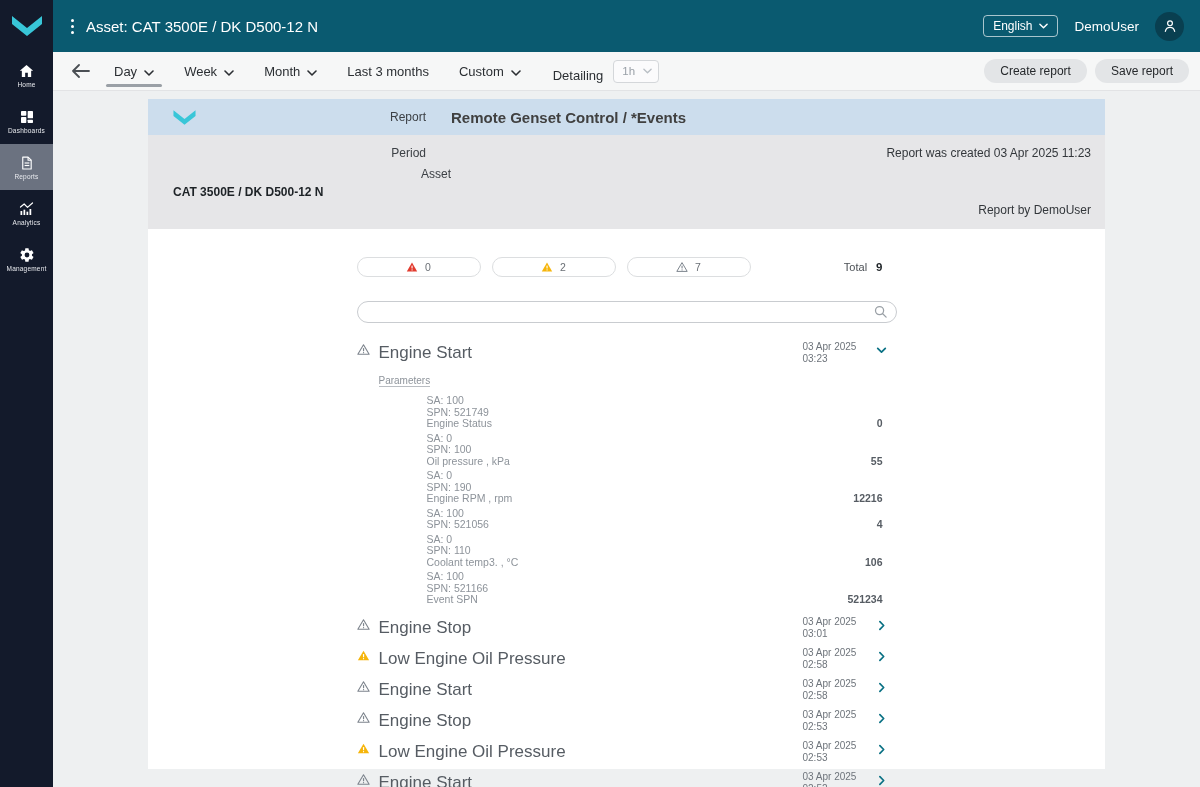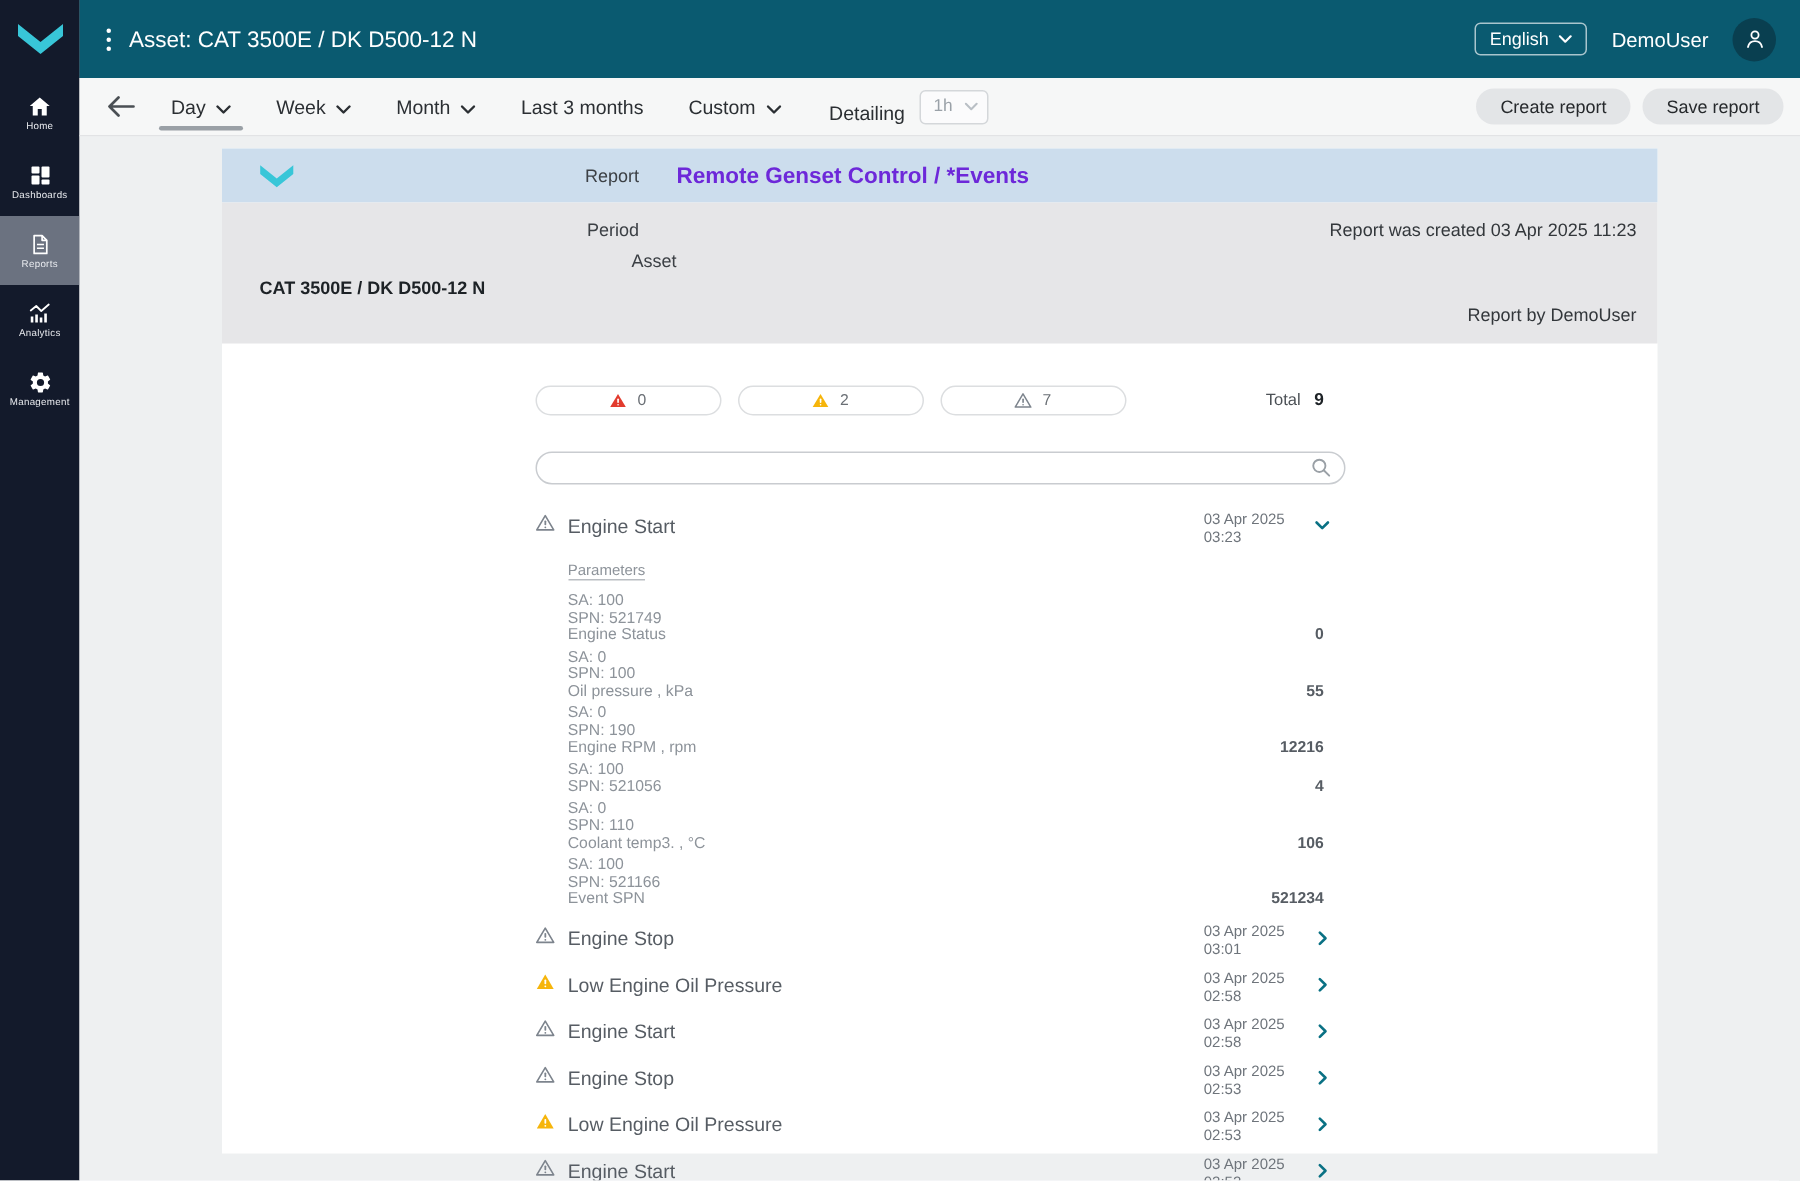--- a/index.html
+++ b/index.html
@@ -38,21 +38,21 @@
   .detailing-select { width:46px; height:23px; border:1px solid #d4d7da; border-radius:4px; background:#fbfbfc; color:#9aa1a8; font-size:11.5px; display:flex; align-items:center; justify-content:space-between; padding:0 6px 0 8px; cursor:default; }
   .toolbar-right { margin-left:auto; display:flex; gap:8px; }
   .pill-btn { background:#e3e5e7; border:none; border-radius:12px; height:24px; padding:0 16px; font-size:12px; color:#26292c; font-family:inherit; cursor:pointer; }
 
   
   .content { flex:1; background:#eef0f1; overflow:hidden; }
   .card { margin:8px 0 0 95px; width:957px; height:670px; background:#fff; }
   .report-head { height:36px; background:#ccdded; display:flex; align-items:center; }
   .report-head .brand { margin-left:24px; width:115px; display:flex; }
   .report-label { width:139px; text-align:right; font-size:12px; color:#3c4045; flex-shrink:0; }
-  .report-title { margin-left:25px; font-size:15px; font-weight:700; color:#6d28d9; }
+  .report-title { margin-left:25px; font-size:15px; font-weight:700; color:#404040; }
   .report-meta { background:#e6e6e8; padding:9px 0 10px 0; }
   .meta-row { display:flex; align-items:baseline; line-height:18px; }
   .meta-row + .meta-row { margin-top:3px;flex-direction:column; }
   .meta-label { width:278px; text-align:right; font-size:12px; color:#3c4045; flex-shrink:0; }
   .meta-value { margin-left:25px; font-size:12px; font-weight:700; color:#1d2226; }
   .meta-right { margin-left:auto; padding-right:14px; font-size:12px; color:#33373b; }
 
   .report-body { width:540px; margin:0 auto; }
   .summary-row { margin-top:28px; display:flex; align-items:center; }
   .sev-pill { width:124px; height:20px; border:1px solid #dcdee0; border-radius:11px; background:#fff; display:flex; align-items:center; justify-content:center; gap:7px; margin-right:11px; cursor:pointer; }
@@ -61,26 +61,26 @@
   .total-label { font-size:11px; color:#4c5156; }
   .total-value { font-size:11.5px; font-weight:700; color:#1d2226; }
 
   .search-wrap { position:relative; margin-top:24px; }
   .search-input { width:100%; height:22px; border:1px solid #c9ccd0; border-radius:11px; padding:0 32px 0 12px; font-size:11px; color:#333; background:#fff; outline:none; }
   .search-icon { position:absolute; right:9px; top:3px; cursor:pointer; }
 
   .events { margin-top:14px; }
   .event-row { display:flex; align-items:flex-start; padding:4px 0 3px 0; cursor:pointer; }
   .event-icon { width:14px; margin-right:8px; padding-top:1px; flex-shrink:0; }
-  .event-name { flex:1; font-size:13px; color:#565c63; padding-top:2px; }
+  .event-name { flex:1; font-size:17px; color:#565c63; padding-top:2px; }
   .event-dt { width:64px; font-size:10px; color:#6e747b; line-height:12px; flex-shrink:0; }
   .event-chev { width:30px; display:flex; justify-content:center; padding-top:3px; flex-shrink:0; }
   .event-details { margin:2px 0 6px 22px; }
   .params-link { display:inline-block; font-size:10px; color:#8d939a; border-bottom:1px solid #b9bdc2; text-decoration:none; cursor:pointer; margin-bottom:8px; }
-  .param-group { display:flex; margin-bottom:3px; }
+  .param-group { display:flex; margin-bottom:3px;margin-left:48px; }
   .param-lines { flex:1; font-size:10.5px; color:#8d939a; line-height:11.5px; }
   .param-value { font-size:10.5px; font-weight:700; color:#565c63; align-self:flex-end; padding-right:14px; line-height:11.5px; }
 </style>
 </head>
 <body>
 
 <div class="app">
 
   <aside class="sidebar">
     <div class="logo-box">

